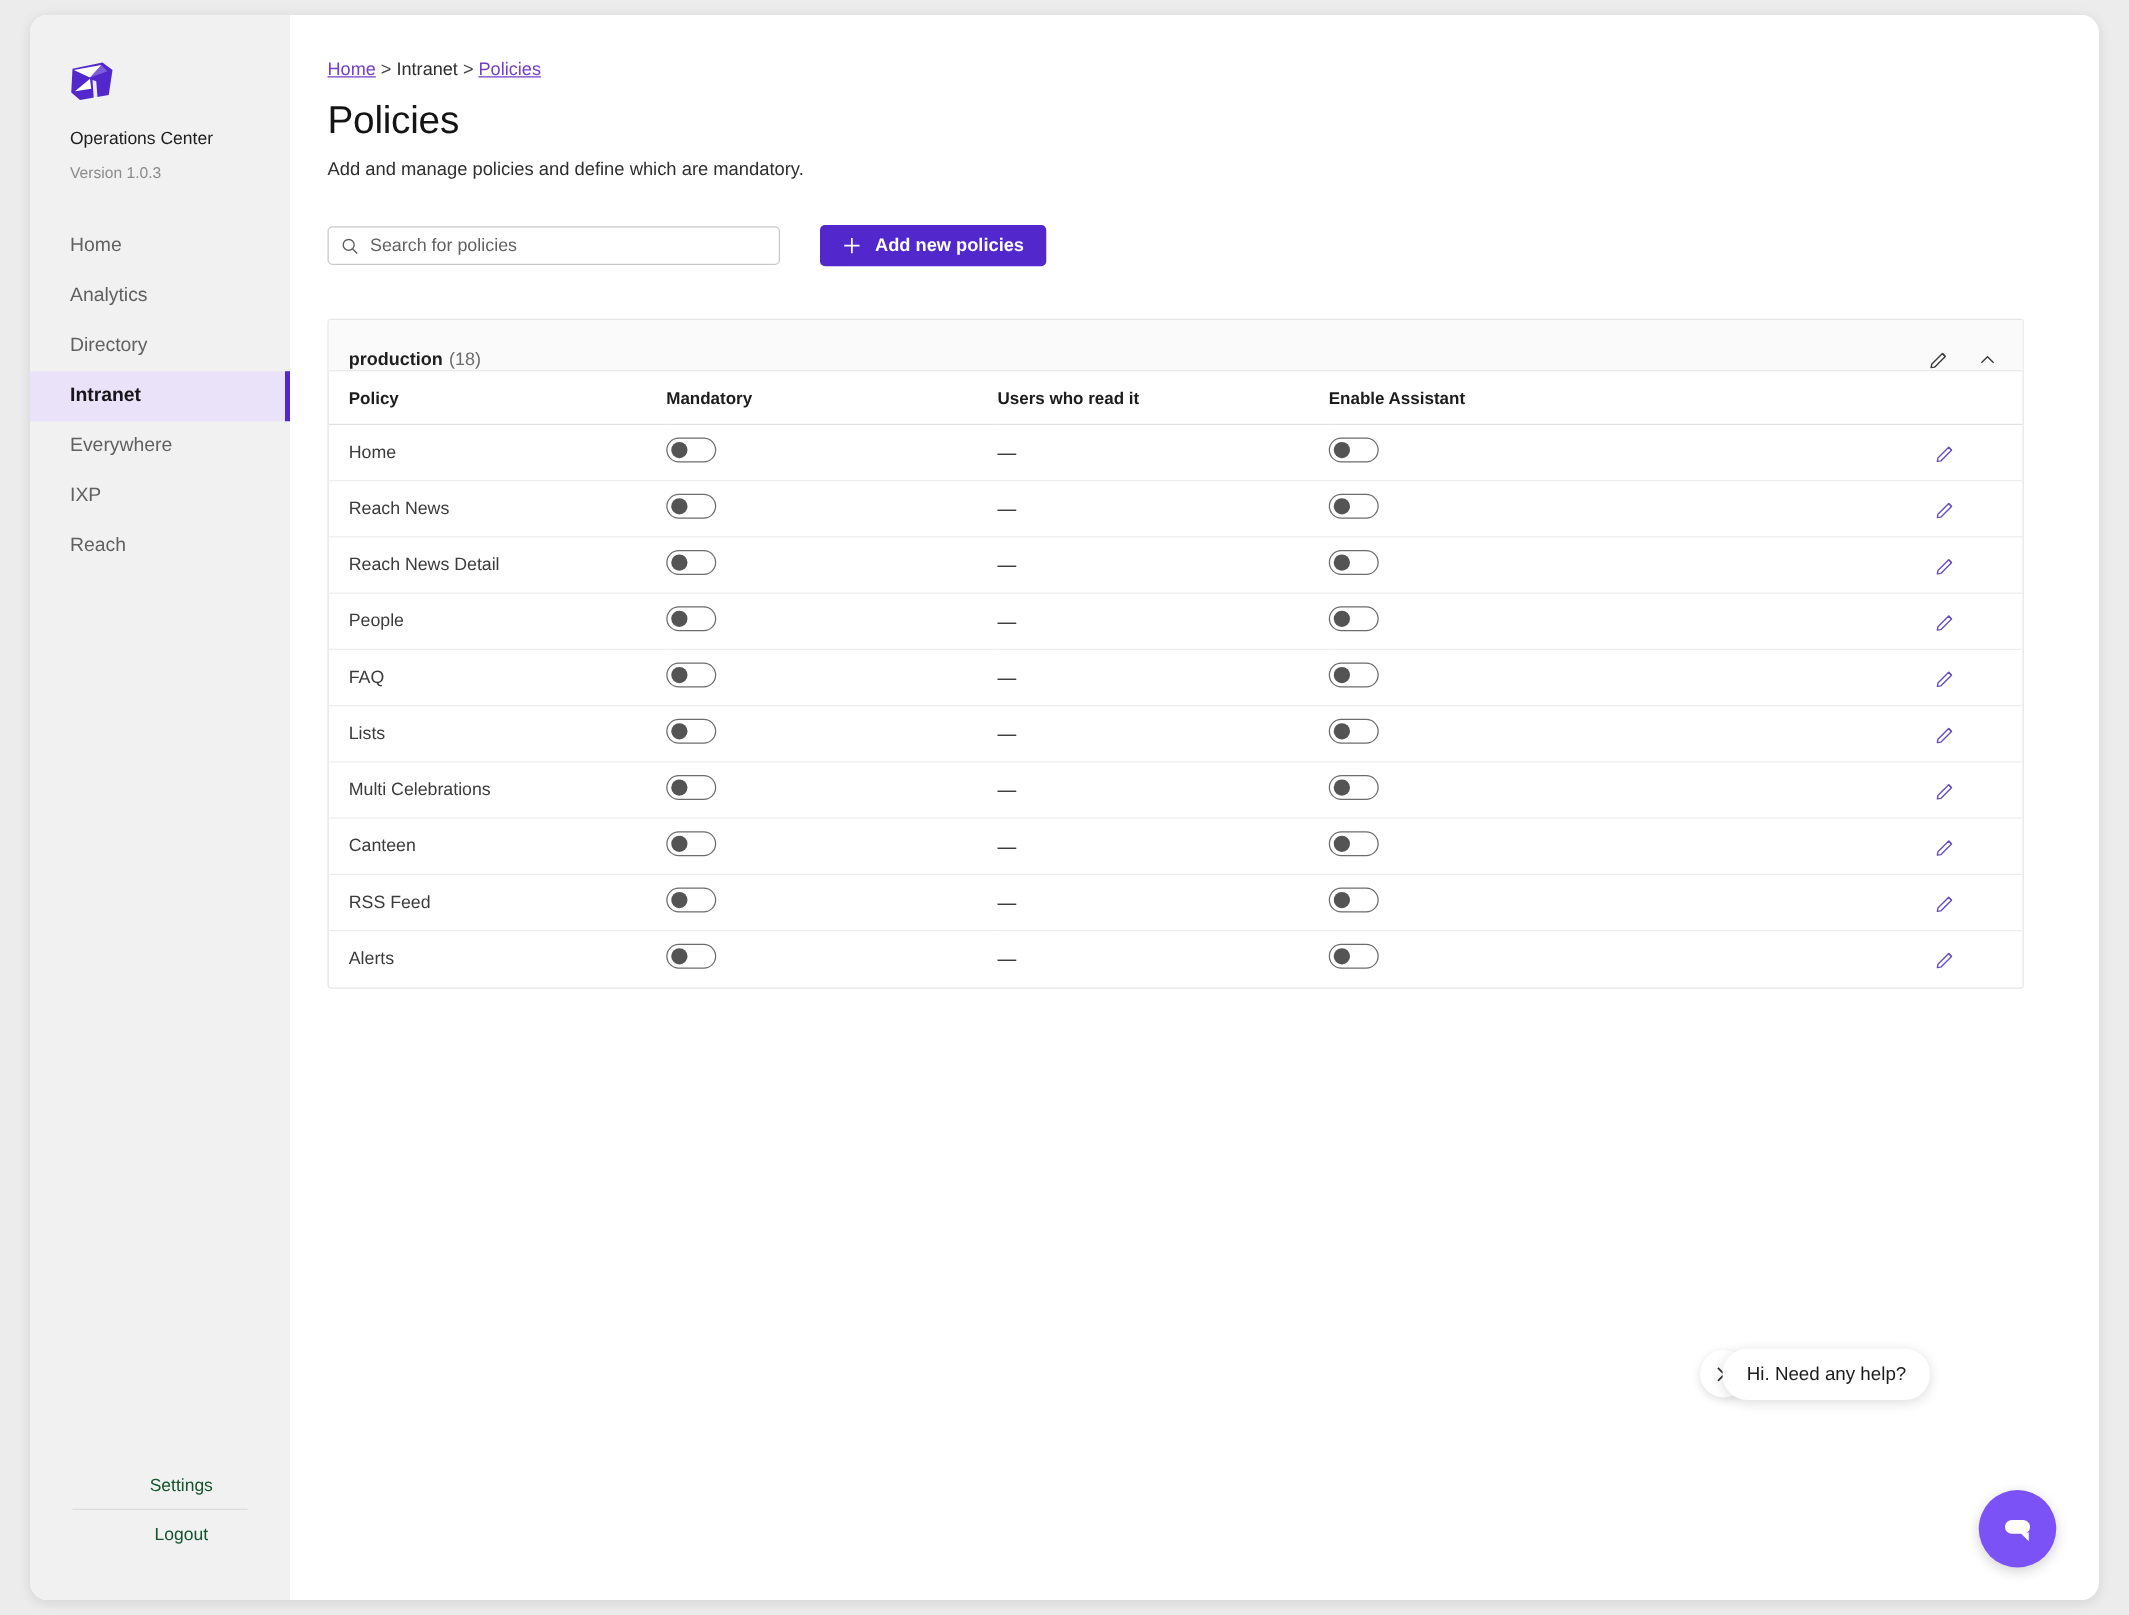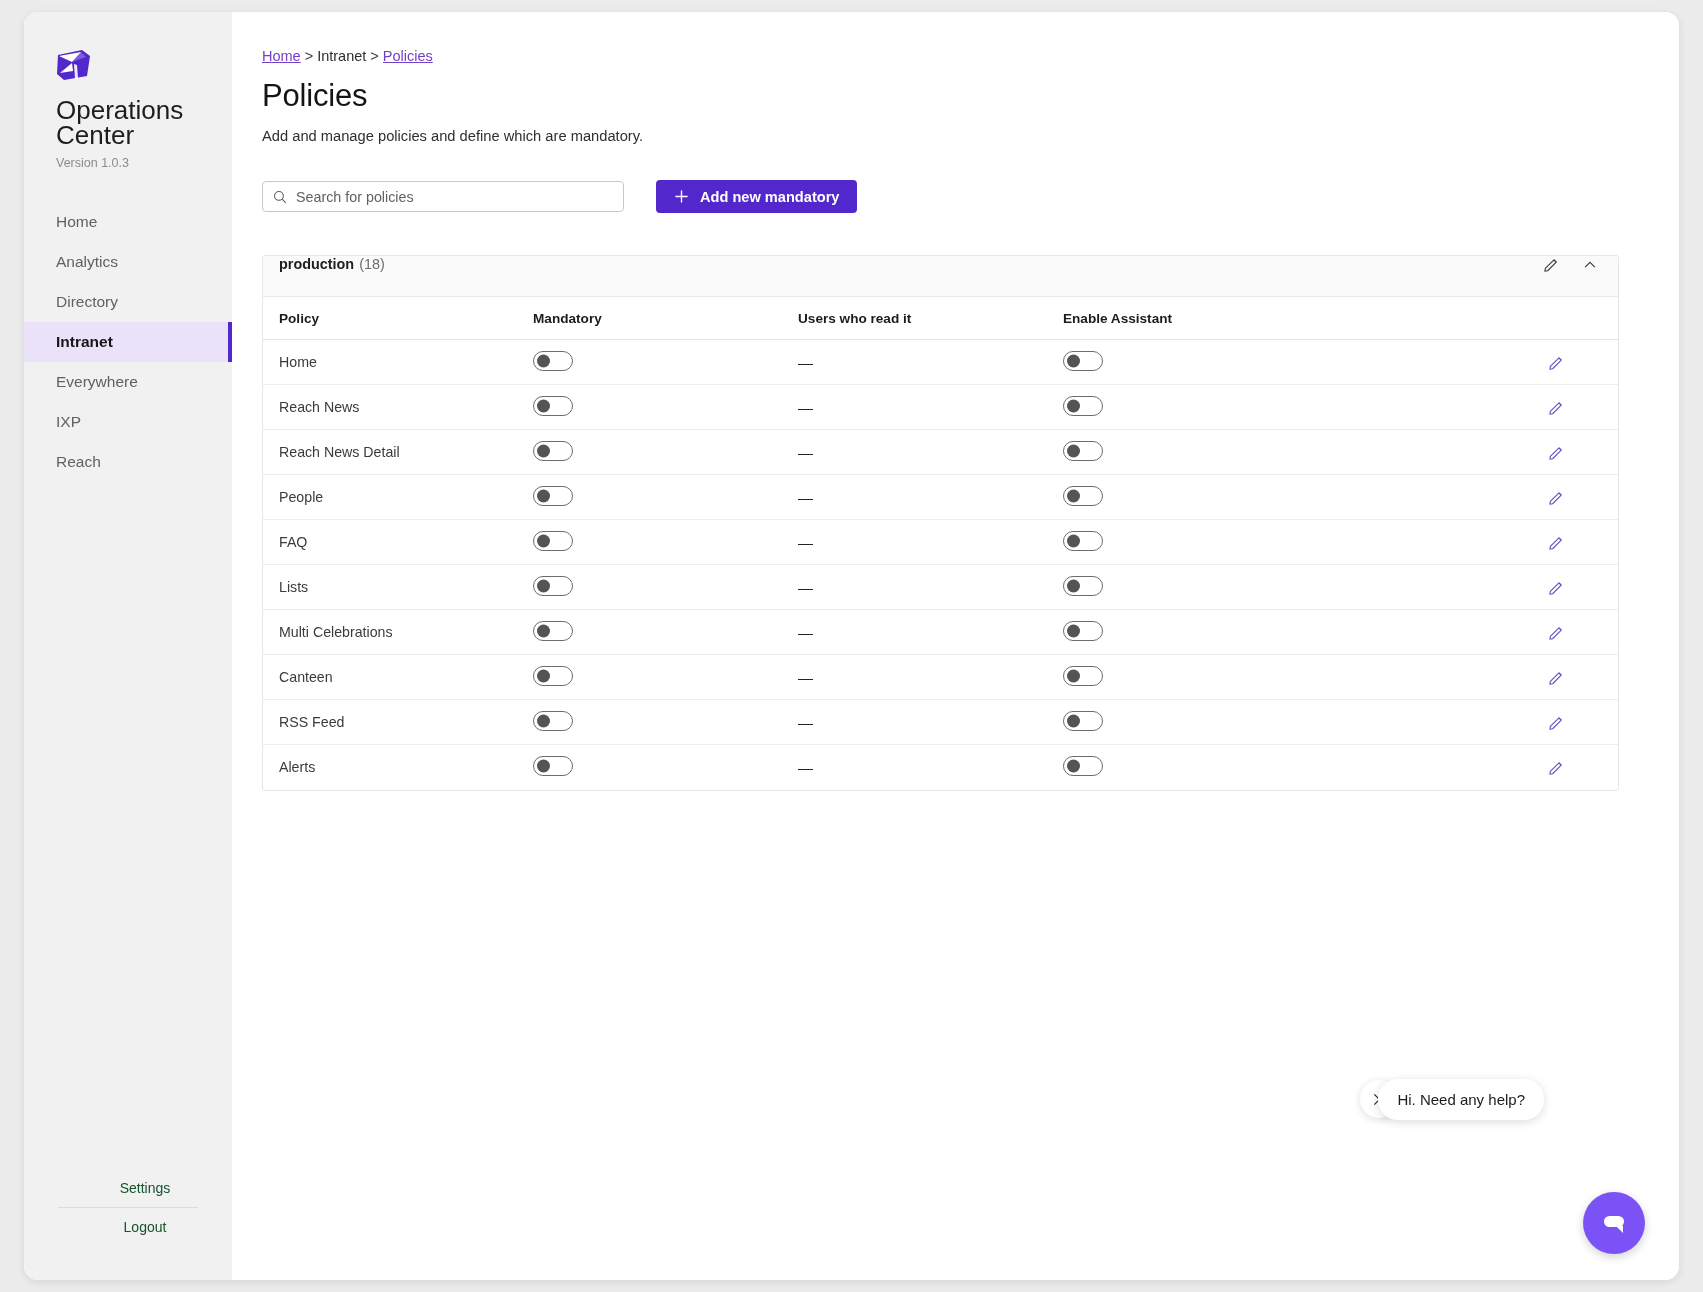--- a/index.html
+++ b/index.html
@@ -35,21 +35,21 @@
     position: relative;
   }
 
   .brand {
     padding: 36px 0 0 32px;
   }
   .logo-mark { width: 36px; height: 34px; display: block; }
 
   .brand-name {
     margin-top: 16px;
-    font-size: 26px;
+    font-size: 14px;
     line-height: 25px;
     color: #1d1d1d;
     font-weight: 400;
     max-width: 120px;
   }
   .brand-version {
     margin-top: 8px;
     font-size: 12.5px;
     color: #8b8b8b;
   }
@@ -191,21 +191,21 @@
     border-radius: 3px;
     background: #fff;
     margin-right: 0;
   }
 
   .group-header {
     height: 41px;
     background: #fafafa;
     border-bottom: 1px solid #eaeaea;
     display: flex;
-    align-items: flex-start;
+    align-items: flex-end;
     padding: 0 20px 0 16px;
   }
   .group-title { font-size: 14.4px; color: #1f1f1f; font-weight: 700; }
   .group-count { font-size: 14.4px; color: #6d6d6d; font-weight: 400; margin-left: 5px; }
   .group-actions { margin-left: auto; display: flex; align-items: center; gap: 22px; }
   .icon-btn { cursor: pointer; display: flex; align-items: center; background: none; border: none; padding: 0; }
 
   table { width: 100%; border-collapse: collapse; }
 
   thead th {
@@ -367,21 +367,21 @@
           <line x1="10.5" y1="10.5" x2="14.6" y2="14.6" stroke="#5a5a5a" stroke-width="1.2"></line>
         </svg>
         <input class="search-input" type="text" placeholder="Search for policies" style="">
       </div>
 
       <button class="btn-primary">
         <svg width="15" height="15" viewBox="0 0 16 16">
           <line x1="8" y1="1.5" x2="8" y2="14.5" stroke="#ffffff" stroke-width="1.5"></line>
           <line x1="1.5" y1="8" x2="14.5" y2="8" stroke="#ffffff" stroke-width="1.5"></line>
         </svg>
-        <span>Add new mandatory</span>
+        <span>Add new policies</span>
       </button>
     </div>
 
     <section class="card">
 
       <div class="group-header">
         <span class="group-title">production</span>
         <span class="group-count">(18)</span>
         <div class="group-actions">
           <button class="icon-btn">

